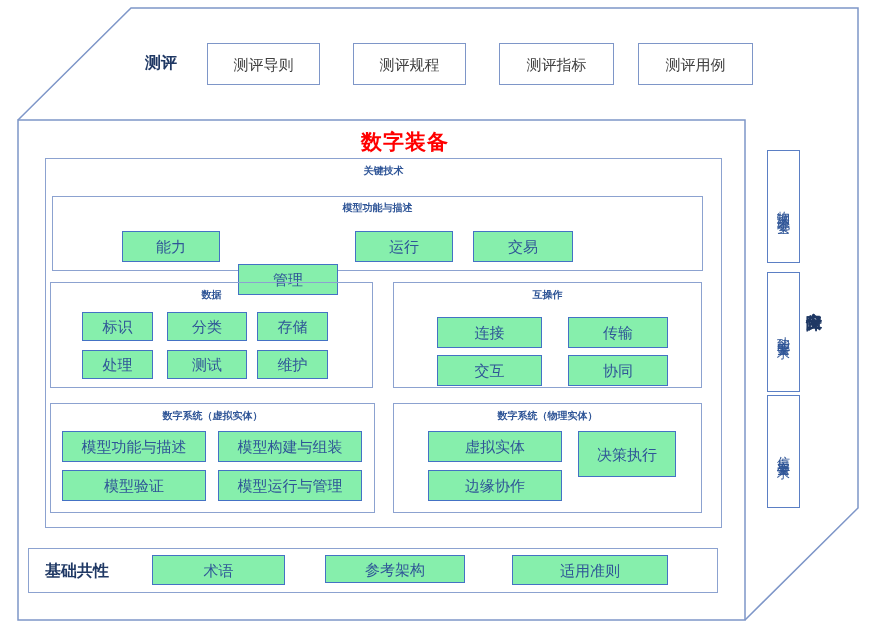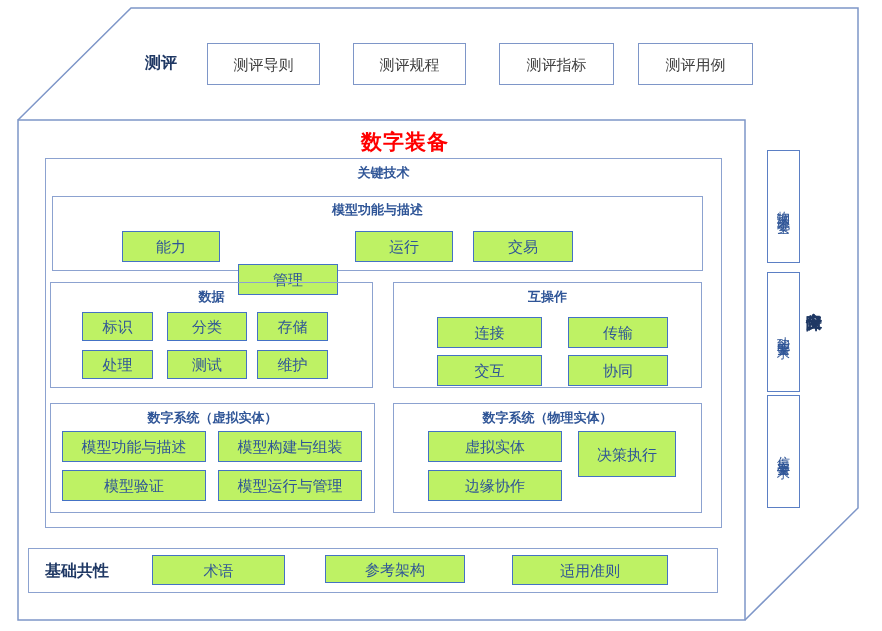--- a/index.html
+++ b/index.html
@@ -3,32 +3,32 @@
 <meta charset="utf-8">
 <style>
   html,body{margin:0;padding:0;background:#ffffff;}
   #canvas{
     position:relative;width:882px;height:631px;background:#ffffff;overflow:hidden;
     font-family:"Liberation Sans","DejaVu Sans",sans-serif;
   }
   #outline{position:absolute;left:0;top:0;width:882px;height:631px;}
   .abs{position:absolute;box-sizing:border-box;}
   .leafbox{
-    border:1.5px solid #4472c4;background:#bef264;color:#2f5597;
+    border:1.5px solid #4472c4;background:#86efac;color:#2f5597;
     display:flex;align-items:center;justify-content:center;
     font-size:15px;line-height:1;white-space:nowrap;
   }
   .topbox{
     border:1.4px solid #7e96c8;background:#ffffff;color:#404040;
     display:flex;align-items:center;justify-content:center;
     font-size:15px;line-height:1;white-space:nowrap;
   }
   .containerbox{border:1.5px solid #8ca2d0;background:transparent;}
   .sectlabel{
-    color:#2f5597;font-weight:bold;font-size:13px;text-align:center;
+    color:#2f5597;font-weight:bold;font-size:10px;text-align:center;
     line-height:1;white-space:nowrap;
   }
   .darklabel{color:#1f3864;font-weight:bold;font-size:16px;line-height:1;white-space:nowrap;}
   .title{
     color:#ff0000;font-weight:bold;font-size:21px;text-align:center;
     line-height:1;white-space:nowrap;letter-spacing:1px;
   }
   .vbox{
     border:1.5px solid #5b7fc4;background:#ffffff;color:#2f5597;
     display:flex;align-items:center;justify-content:center;

